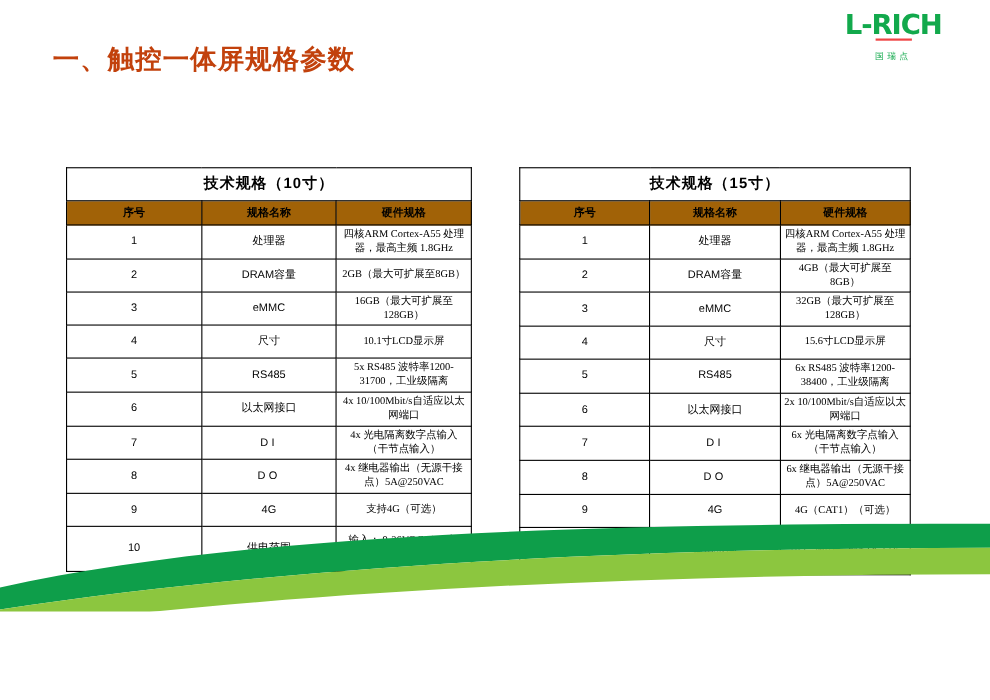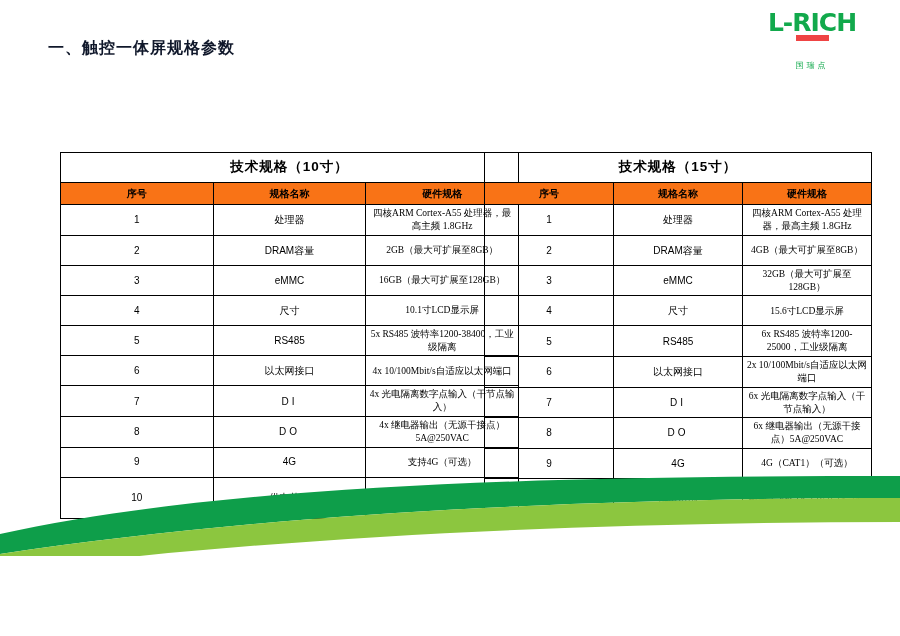--- a/index.html
+++ b/index.html
@@ -37,40 +37,40 @@
     line-height: 1;
   }
   .logo-sub {
     margin-top: 3px;
     font-size: 8px;
     color: #12a94c;
     letter-spacing: 3px;
   }
   .logo-sub-wrap {
     display: inline-block;
-    border-top: 6px solid #ef4444;
-    padding-top: 16px;
+    border-top: 2px solid #ef4444;
+    padding-top: 6px;
   }
   
   .heading {
     position: absolute;
     top: 38px;
     left: 48px;
-    font-size: 16px;
-    font-weight: bold;
-    color: #0f172a;
+    font-size: 24px;
+    font-weight: bold;
+    color: #c2410c;
     letter-spacing: 1px;
   }
   
   .tbl-wrap {
     position: absolute;
     top: 152px;
   }
-  .tbl-wrap.left { left: 60px; width: 459px; }
-  .tbl-wrap.right { left: 484px; width: 388px; }
+  .tbl-wrap.left { left: 60px; width: 369px; }
+  .tbl-wrap.right { left: 472px; width: 356px; }
 
   table.spec {
     border-collapse: collapse;
     width: 100%;
     table-layout: fixed;
     font-size: 10px;
     color: #000;
   }
   table.spec td, table.spec th {
     border: 1px solid #000;
@@ -79,21 +79,21 @@
     padding: 2px 3px;
     line-height: 1.35;
   }
   table.spec td.title {
     font-size: 13.5px;
     font-weight: bold;
     padding: 5px 0 6px 0;
     letter-spacing: 1px;
   }
   table.spec tr.head td {
-    background: #f97316;
+    background: #a16207;
     font-weight: bold;
     font-size: 10px;
     height: 17px;
   }
   table.spec td.c-no { width: 34px; }
   table.spec td.c-name { width: 86px; }
   table.spec td.c-val { width: 268px; margin-left: 32px; }
   table.spec tbody tr.row td { height: 25px; }
   table.spec tbody tr.row td.c-val {
     font-size: 9.5px;
@@ -152,21 +152,21 @@
           <td class="c-val">16GB（最大可扩展至128GB）</td>
         </tr>
         <tr class="row">
           <td class="c-no">4</td>
           <td class="c-name">尺寸</td>
           <td class="c-val">10.1寸LCD显示屏</td>
         </tr>
         <tr class="row">
           <td class="c-no">5</td>
           <td class="c-name">RS485</td>
-          <td class="c-val">5x RS485 波特率1200-38400，工业级隔离</td>
+          <td class="c-val">5x RS485 波特率1200-31700，工业级隔离</td>
         </tr>
         <tr class="row">
           <td class="c-no">6</td>
           <td class="c-name">以太网接口</td>
           <td class="c-val">4x 10/100Mbit/s自适应以太网端口</td>
         </tr>
         <tr class="row">
           <td class="c-no">7</td>
           <td class="c-name sp">DI</td>
           <td class="c-val">4x 光电隔离数字点输入（干节点输入）</td>
@@ -217,21 +217,21 @@
           <td class="c-val">32GB（最大可扩展至128GB）</td>
         </tr>
         <tr class="row">
           <td class="c-no">4</td>
           <td class="c-name">尺寸</td>
           <td class="c-val">15.6寸LCD显示屏</td>
         </tr>
         <tr class="row">
           <td class="c-no">5</td>
           <td class="c-name">RS485</td>
-          <td class="c-val">6x RS485 波特率1200-25000，工业级隔离</td>
+          <td class="c-val">6x RS485 波特率1200-38400，工业级隔离</td>
         </tr>
         <tr class="row">
           <td class="c-no">6</td>
           <td class="c-name">以太网接口</td>
           <td class="c-val">2x 10/100Mbit/s自适应以太网端口</td>
         </tr>
         <tr class="row">
           <td class="c-no">7</td>
           <td class="c-name sp">DI</td>
           <td class="c-val">6x 光电隔离数字点输入（干节点输入）</td>

